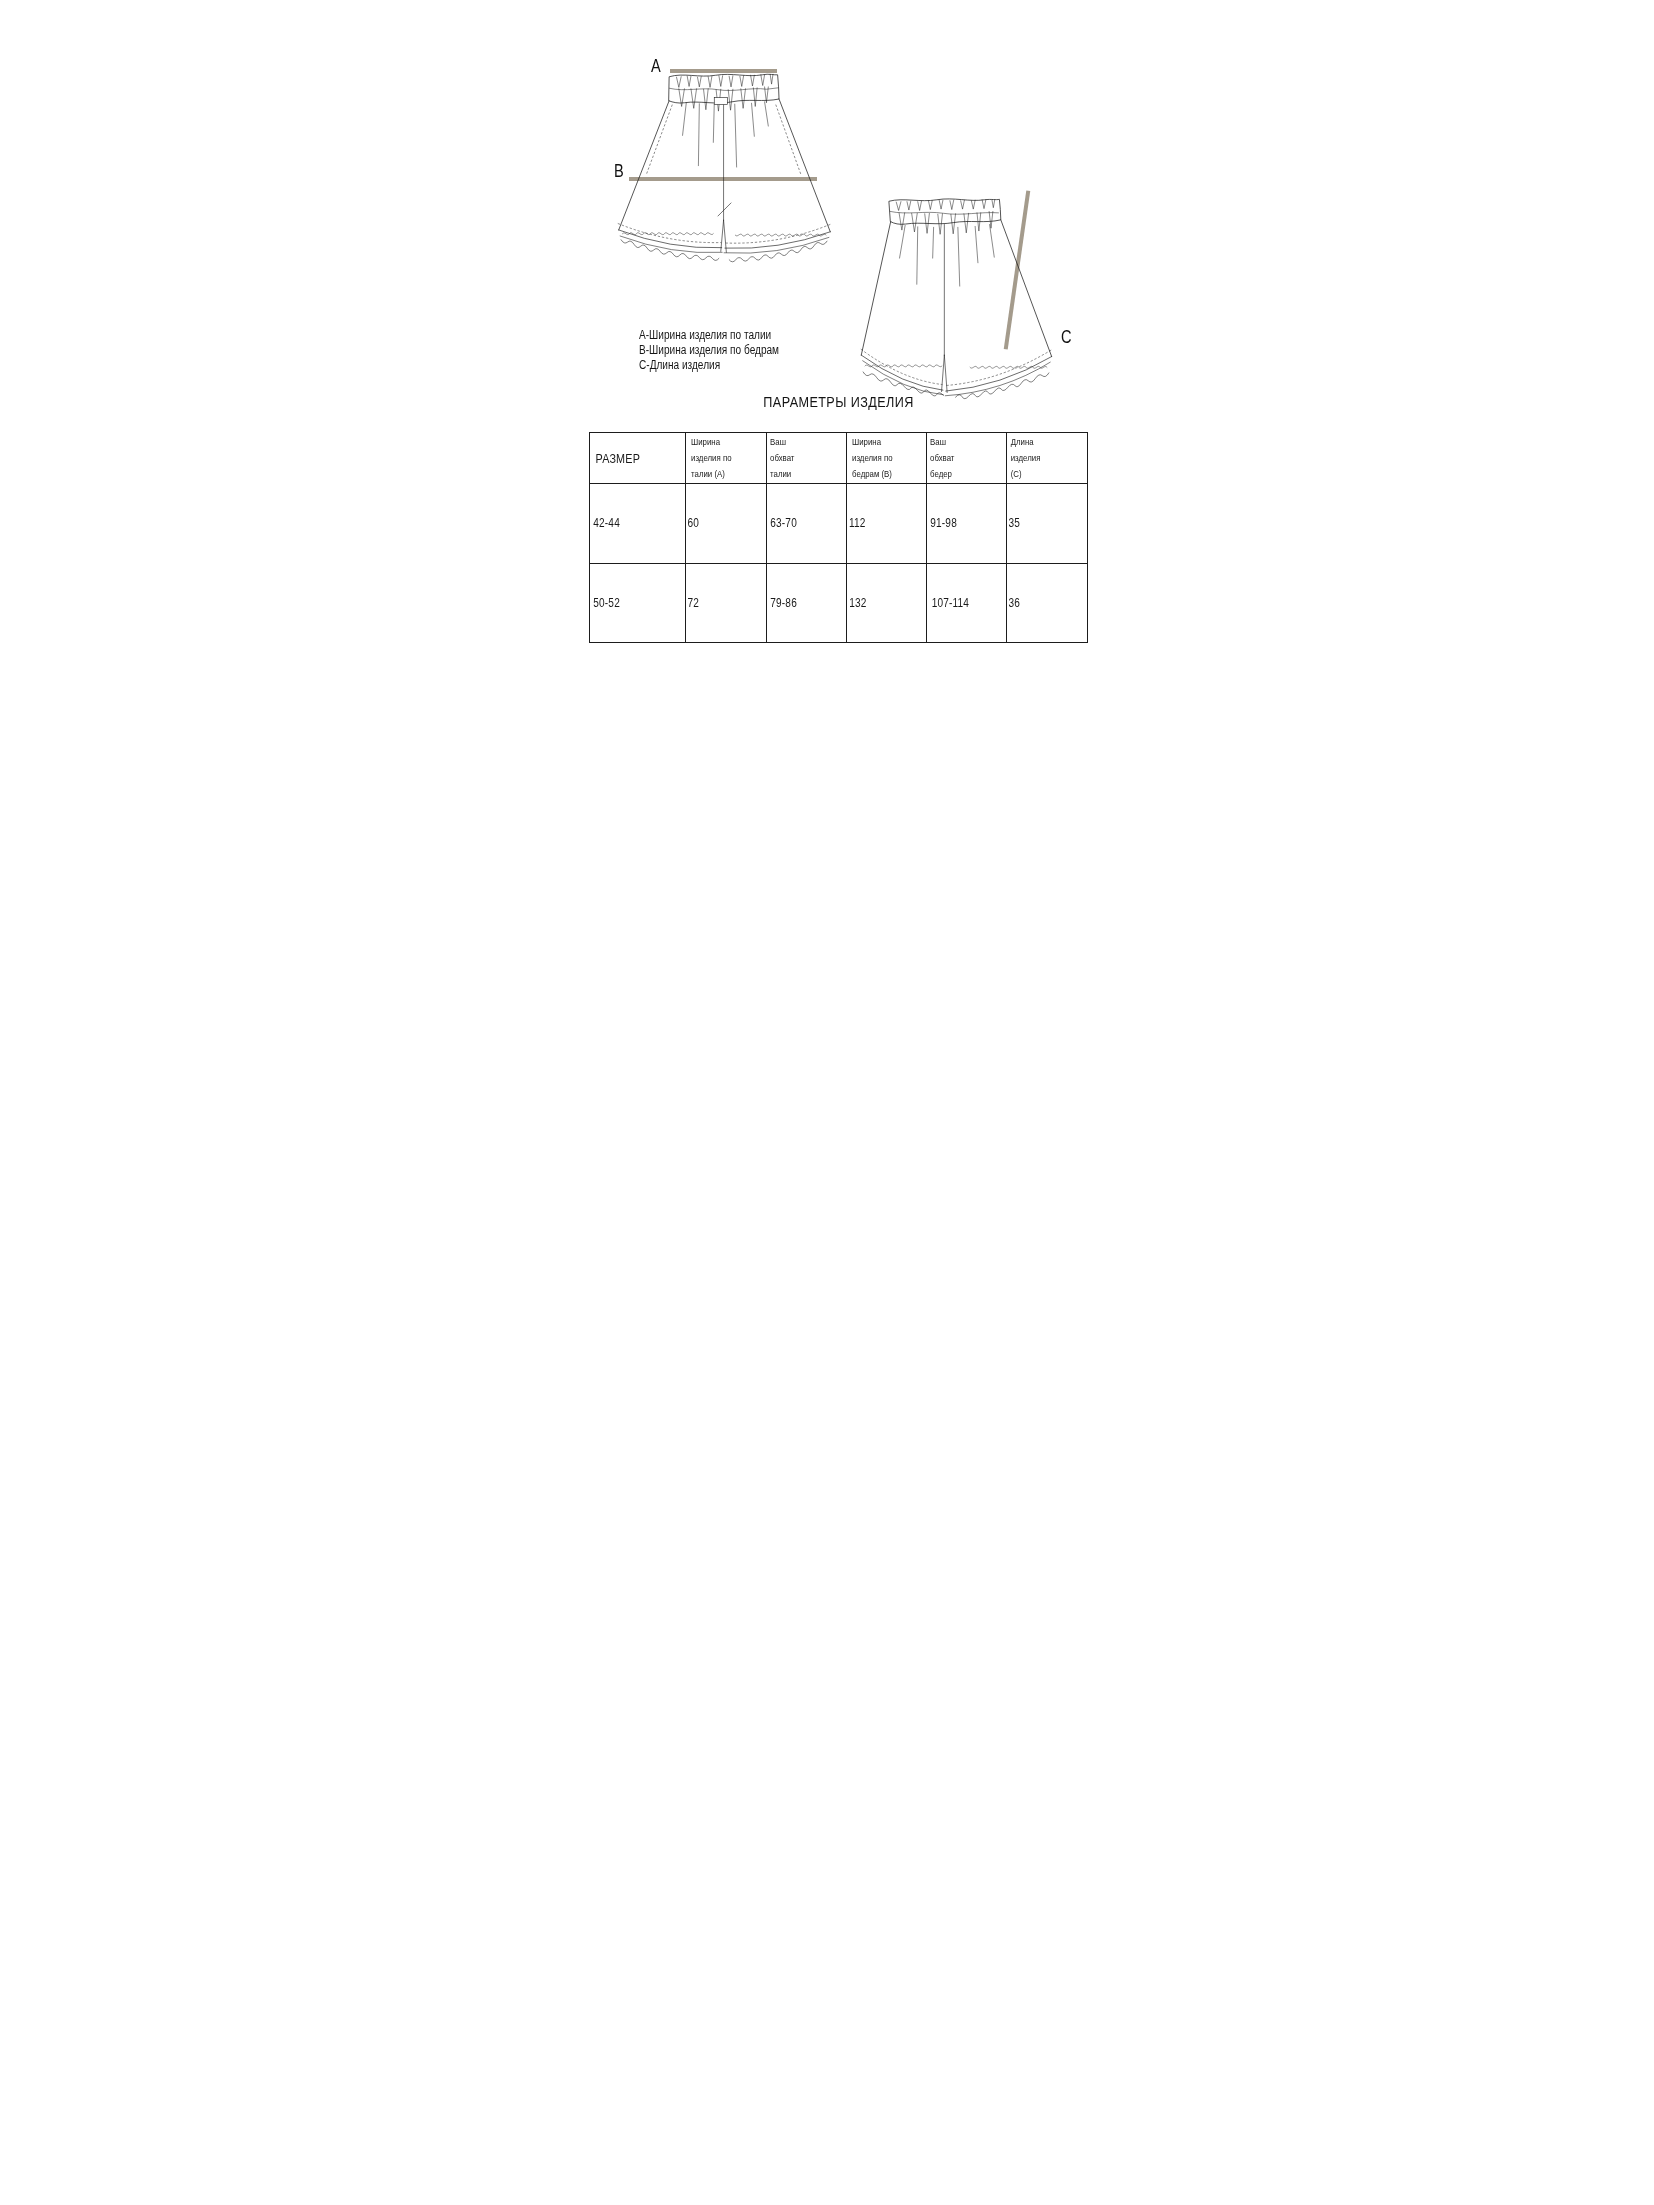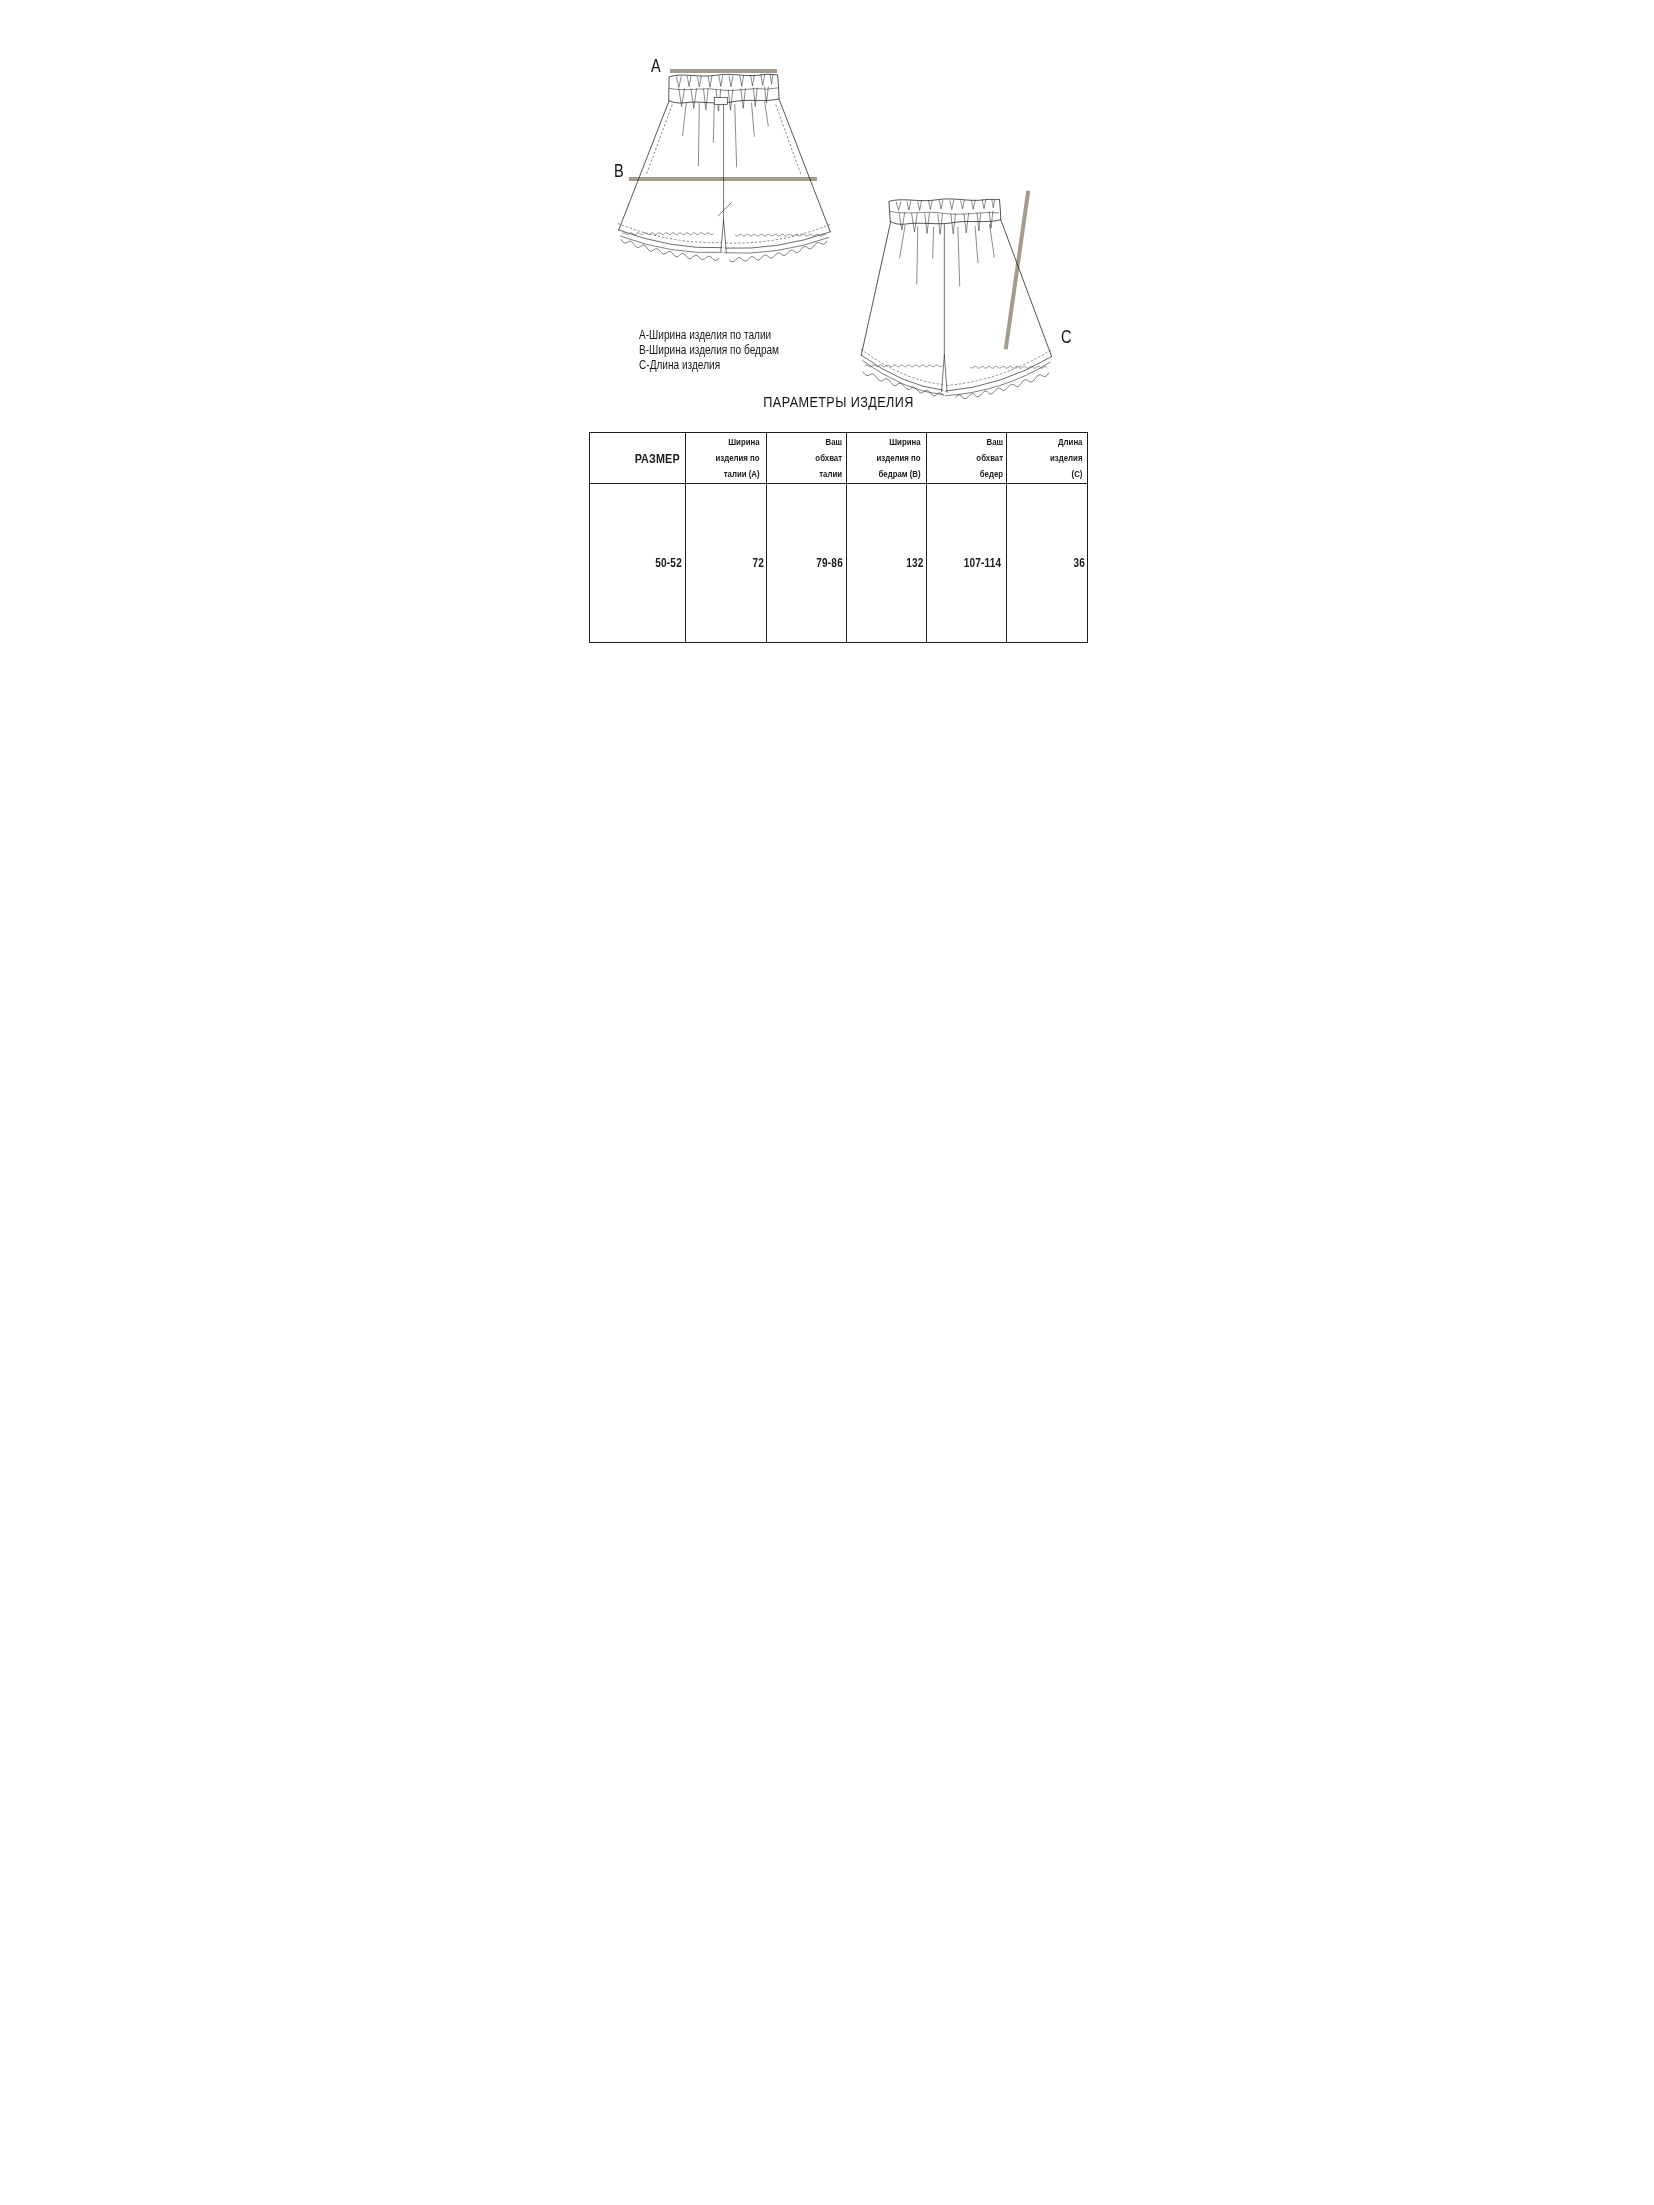--- a/index.html
+++ b/index.html
@@ -12,21 +12,21 @@
   .legend{position:absolute;left:87px;top:328px;font-size:12px;line-height:15px;
         transform:scaleX(0.84);transform-origin:left top;white-space:nowrap;color:#161616;}
   .tbl-title{position:absolute;left:37px;top:393px;width:499px;text-align:center;
         font-size:15.4px;letter-spacing:0.5px;transform:scaleX(0.82);transform-origin:center top;color:#141414;}
   table.size-table{position:absolute;left:37px;top:432px;width:499px;height:211px;
         border-collapse:collapse;table-layout:fixed;
         border:0.7px solid #1d1d1d;border-top-width:1.4px;border-bottom-width:1.4px;}
   table.size-table tr{border-bottom:1.4px solid #1d1d1d;}
   table.size-table tr:last-child{border-bottom:0;margin-left:44px;}
   table.size-table th,table.size-table td{border-left:0.7px solid #1d1d1d;
-        text-align:right;vertical-align:middle;font-weight:700;padding:0;}
+        text-align:left;vertical-align:middle;font-weight:400;padding:0;}
   table.size-table th:first-child,table.size-table td:first-child{border-left:0;}
   table.size-table th span,table.size-table td span{display:inline-block;transform:scaleX(0.8);
         transform-origin:center center;white-space:pre-line;}
   th.h-size span{font-size:13.5px;letter-spacing:0.2px;}
   th.h-col span{font-size:9.8px;line-height:1.65;}
   td.c-val span{font-size:12.6px;letter-spacing:0.2px;}
   .col-size{width:19.45%;} .col-std{width:16.11%;}
 </style>
 </head>
 <body>
@@ -142,20 +142,28 @@
 изделия по
 бедрам (В)</span></th>
       <th class="h-col"><span>Ваш
 обхват
 бедер</span></th>
       <th class="h-col"><span>Длина
 изделия
 (С)</span></th>
     </tr>
     <tr>
+      <td class="c-val"><span>42-44</span></td>
+      <td class="c-val"><span>60</span></td>
+      <td class="c-val"><span>63-70</span></td>
+      <td class="c-val"><span>112</span></td>
+      <td class="c-val"><span>91-98</span></td>
+      <td class="c-val"><span>35</span></td>
+    </tr>
+    <tr>
       <td class="c-val"><span>50-52</span></td>
       <td class="c-val"><span>72</span></td>
       <td class="c-val"><span>79-86</span></td>
       <td class="c-val"><span>132</span></td>
       <td class="c-val"><span>107-114</span></td>
       <td class="c-val"><span>36</span></td>
     </tr>
   </tbody>
     </table>
 

